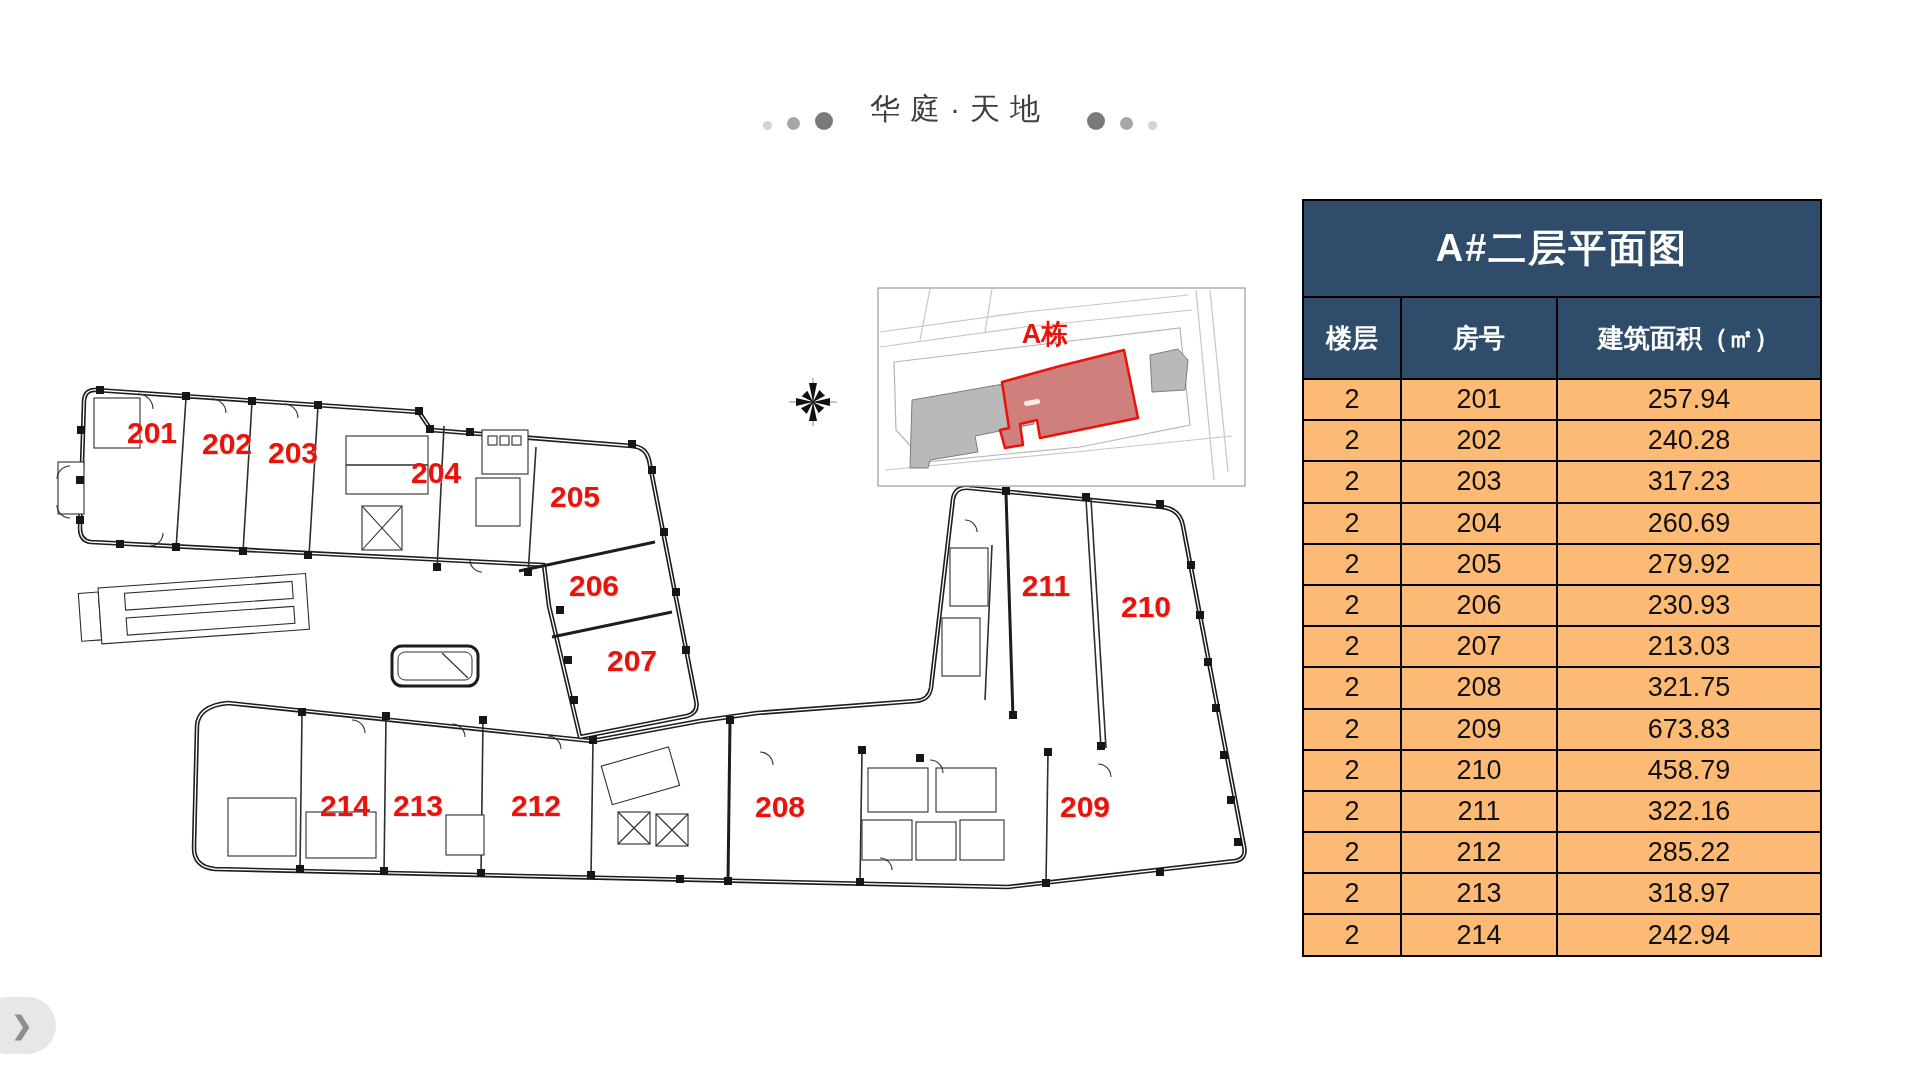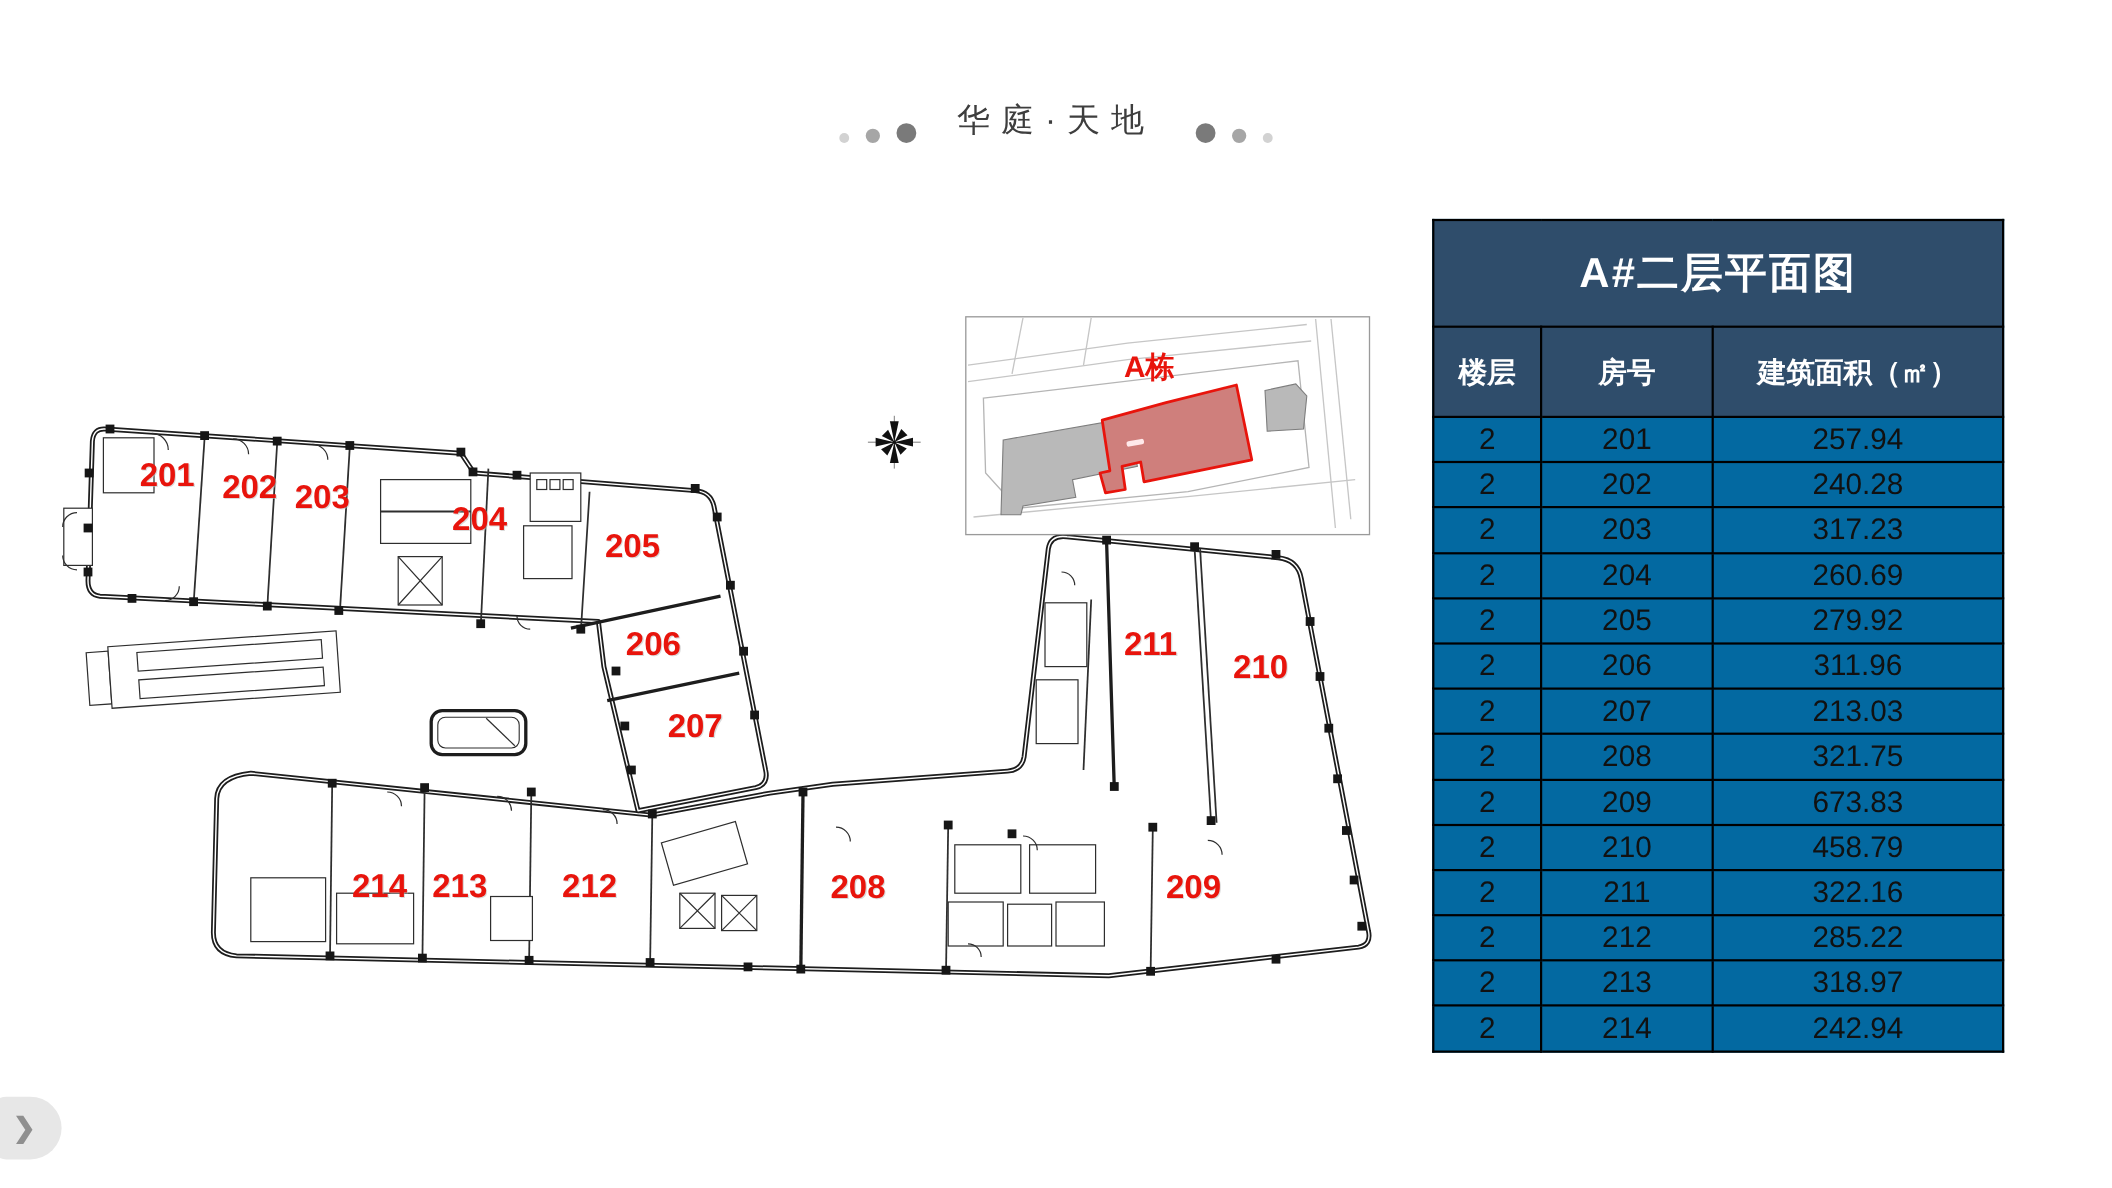--- a/index.html
+++ b/index.html
@@ -27,21 +27,21 @@
   .post        { fill:#161616; }
 
   .room-label { position:absolute; transform:translate(-50%,-50%);
                 color:var(--label-red,#e8140c); font-size:30px; font-weight:700;
                 text-shadow:1px 1px 0 rgba(190,190,190,.55); white-space:nowrap; }
   .inset-label { position:absolute; transform:translate(-50%,-50%);
                  color:var(--label-red,#e8140c); font-size:27px; font-weight:700; }
 
   
   table.panel { position:absolute; left:1302px; top:199px; width:518px;
-                border-collapse:collapse; table-layout:fixed; background:#0369a1; }
+                border-collapse:collapse; table-layout:fixed; background:#fdba74; }
   table.panel th, table.panel td { border:2px solid #000; text-align:center; vertical-align:middle; }
   .panel .title-cell  { height:97px; background:var(--header-bg,#2f4d6b); color:#fff;
                         font-size:38px; font-weight:700; letter-spacing:2px; }
   .panel .head-cell   { height:82px; background:var(--header-bg,#2f4d6b); color:#fff;
                         font-size:26px; font-weight:700; }
   .panel tbody td { height:41.2px; font-size:27px; color:#111; font-weight:400; }
 
   
   .expander { position:absolute; left:-8px; top:997px; width:64px; height:57px;
               background:#e7e7e7; border-radius:14px 29px 29px 14px;
@@ -319,21 +319,21 @@
 
   <tr>
     <td>2</td>
     <td>205</td>
     <td>279.92</td>
   </tr>
 
   <tr>
     <td>2</td>
     <td>206</td>
-    <td>311.96</td>
+    <td>230.93</td>
   </tr>
 
   <tr>
     <td>2</td>
     <td>207</td>
     <td>213.03</td>
   </tr>
 
   <tr>
     <td>2</td>

